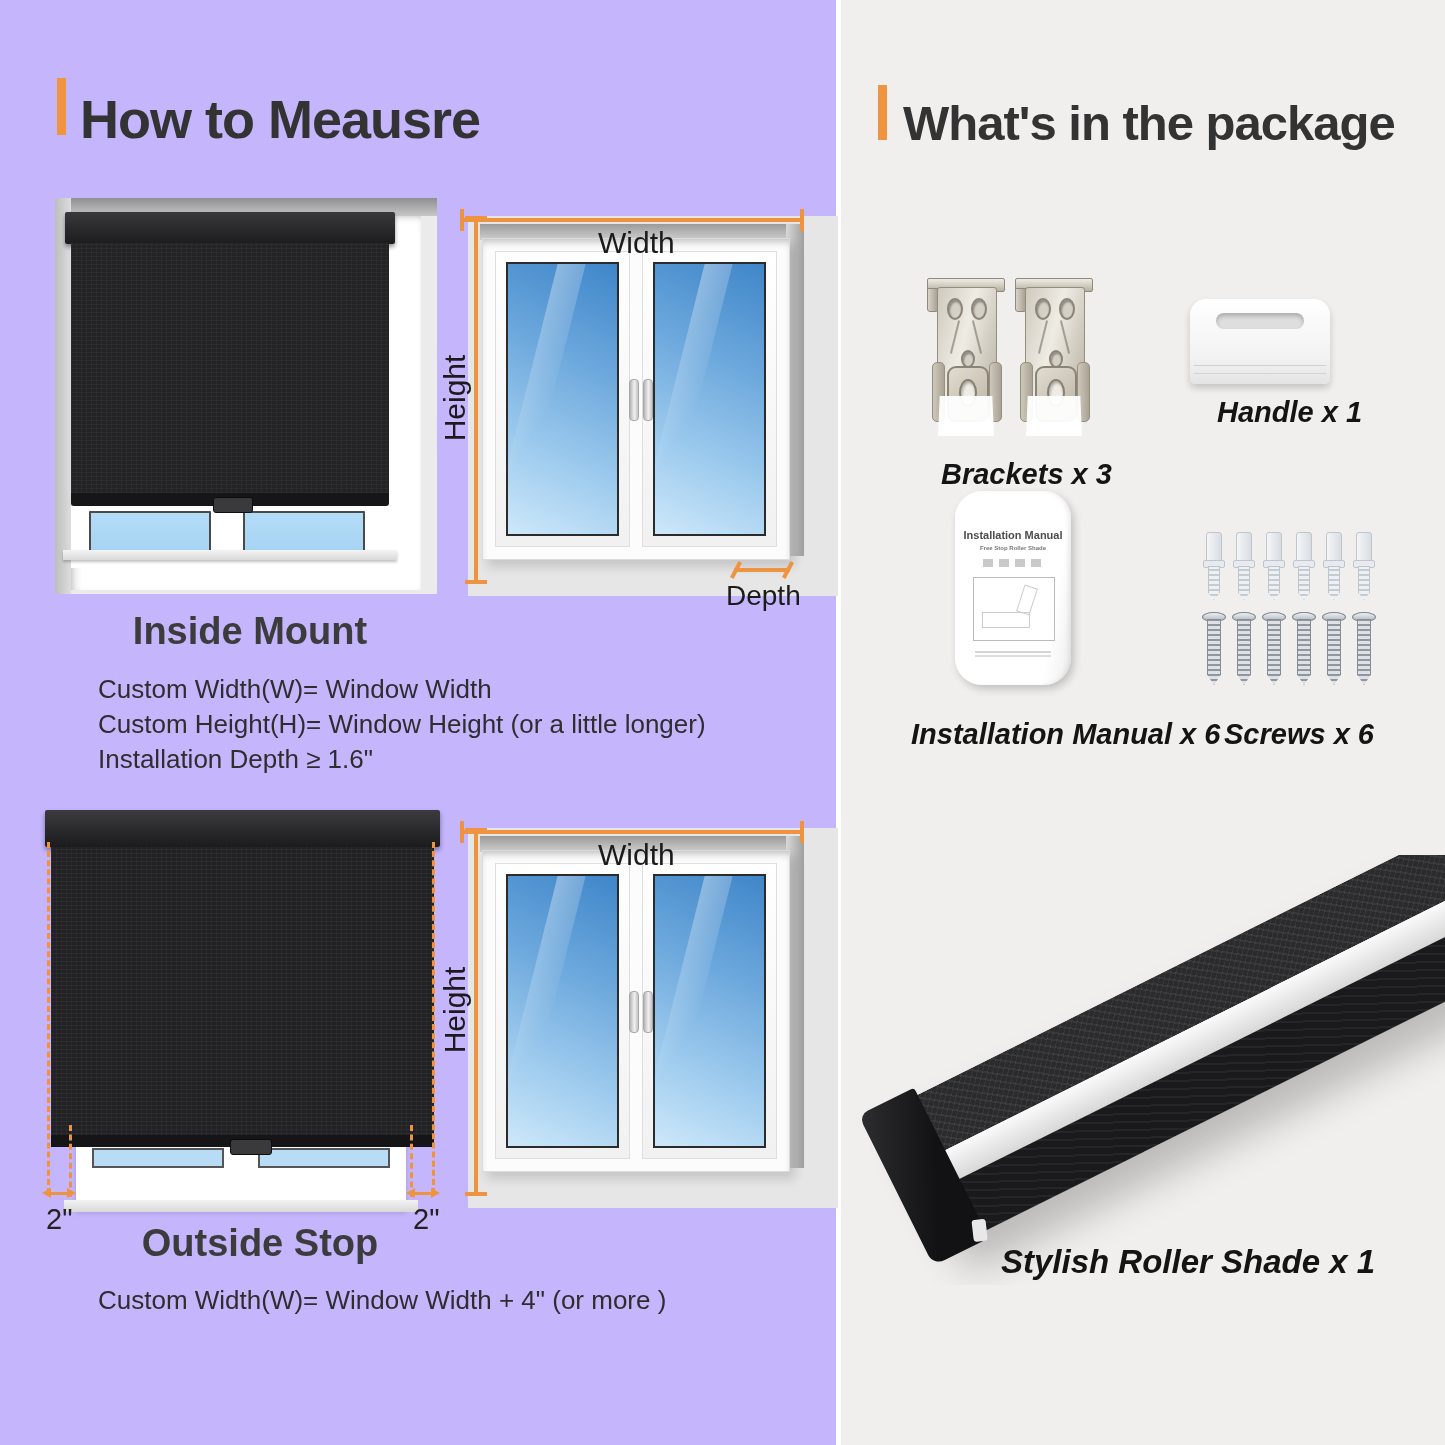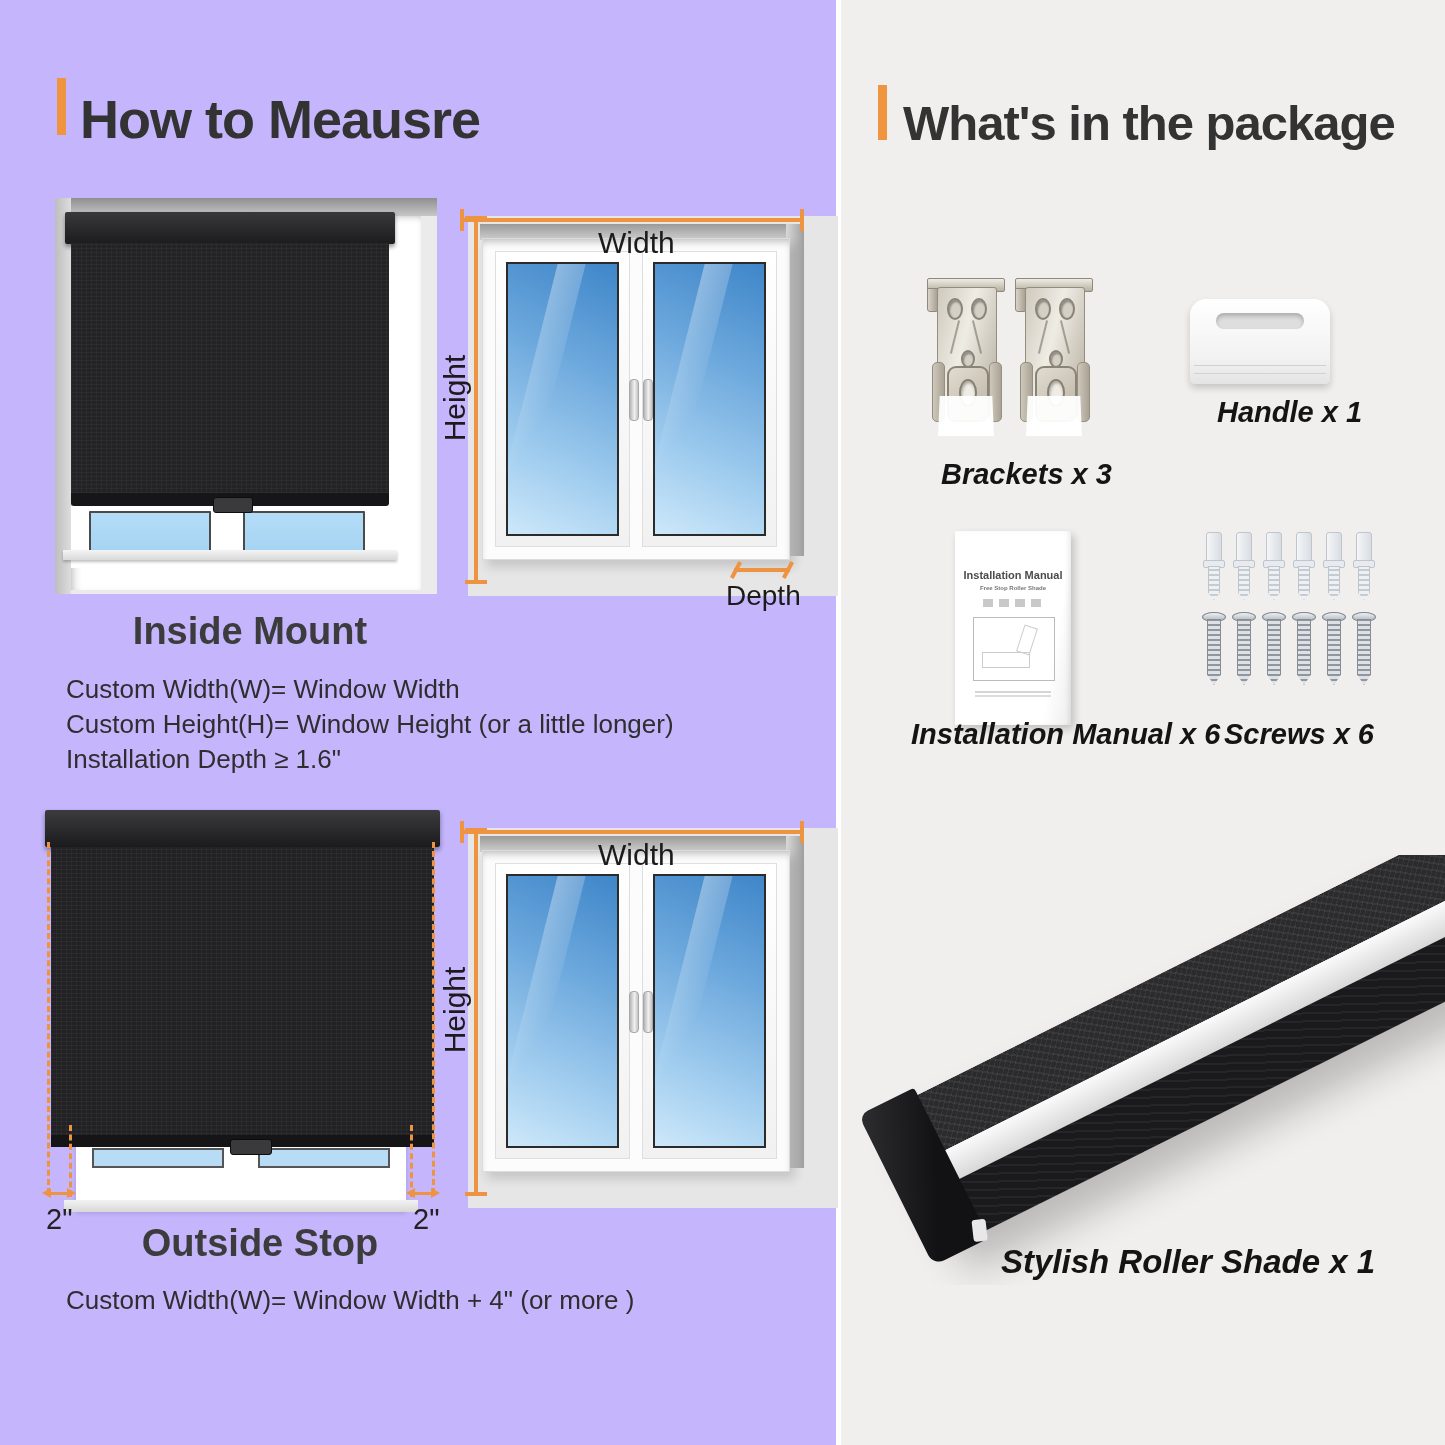--- a/index.html
+++ b/index.html
@@ -9,21 +9,21 @@
   .panel-left{left:0;width:836px;background:#c4b5fd;}
   .panel-right{left:841px;width:604px;background:#f1efee;padding-left:7px;}
   .abs{position:absolute;}
 
   
   .accent-bar{position:absolute;width:9px;background:#F0953F;}
   .big-title{position:absolute;font-weight:700;color:#333;letter-spacing:-1px;white-space:nowrap;}
 
   
   .mount-heading{position:absolute;font-size:38px;font-weight:700;color:#3c3c3c;text-align:center;margin:0;}
-  .body-line{font-size:26px;color:#2e2e2e;line-height:35px;white-space:nowrap;}
+  .body-line{font-size:26px;color:#2e2e2e;line-height:35px;white-space:nowrap;margin-left:32px;}
 
   
   .photo-inside{left:55px;top:198px;width:382px;height:396px;background:#ecebeb;}
   .pi-topshadow{left:0;top:0;width:100%;height:18px;background:linear-gradient(#8f8f8f,#c7c7c7);}
   .pi-leftshadow{left:0;top:0;width:16px;height:100%;background:linear-gradient(90deg,#bdbdbd,#dddddd);}
   .pi-opening{left:16px;top:12px;width:350px;height:380px;background:#fff;box-shadow:inset 0 10px 10px -6px rgba(0,0,0,.45),inset 8px 0 8px -5px rgba(0,0,0,.2);}
   .pi-cassette{left:10px;top:14px;width:330px;height:32px;background:linear-gradient(#39393b,#1c1c1e);border-radius:2px;box-shadow:0 3px 4px rgba(0,0,0,.4);}
   .pi-fabric{left:16px;top:45px;width:318px;height:258px;background-color:#232326;
      background-image:repeating-linear-gradient(0deg,rgba(255,255,255,.035) 0 1px,transparent 1px 4px),
                       repeating-linear-gradient(90deg,rgba(255,255,255,.03) 0 1px,transparent 1px 5px);}
@@ -304,21 +304,21 @@
     </div>
     <div class="pack-label" style="left:100px;top:458px;">Brackets x 3</div>
 
     <div class="abs handle-img" style="left:349px;top:299px;">
       <div class="handle-slot"></div>
       <div class="handle-ridge" style="bottom:18px;"></div>
       <div class="handle-ridge" style="bottom:10px;"></div>
     </div>
     <div class="pack-label" style="left:376px;top:396px;">Handle x 1</div>
 
-    <div class="abs manual-img" style="left:114px;top:531px;">
+    <div class="abs manual-img" style="left:114px;top:491px;border-radius:27px;">
       <div class="manual-title">Installation Manual</div>
       <div class="manual-sub">Free Stop Roller Shade</div>
       <div class="manual-icons"></div>
       <div class="manual-box"></div>
       <div class="manual-foot"></div>
     </div>
     <div class="pack-label" style="left:70px;top:718px;">Installation Manual x 6</div>
 
     <div class="abs anchor" style="left:364px;top:532px;">
         <div class="a-top"></div>

